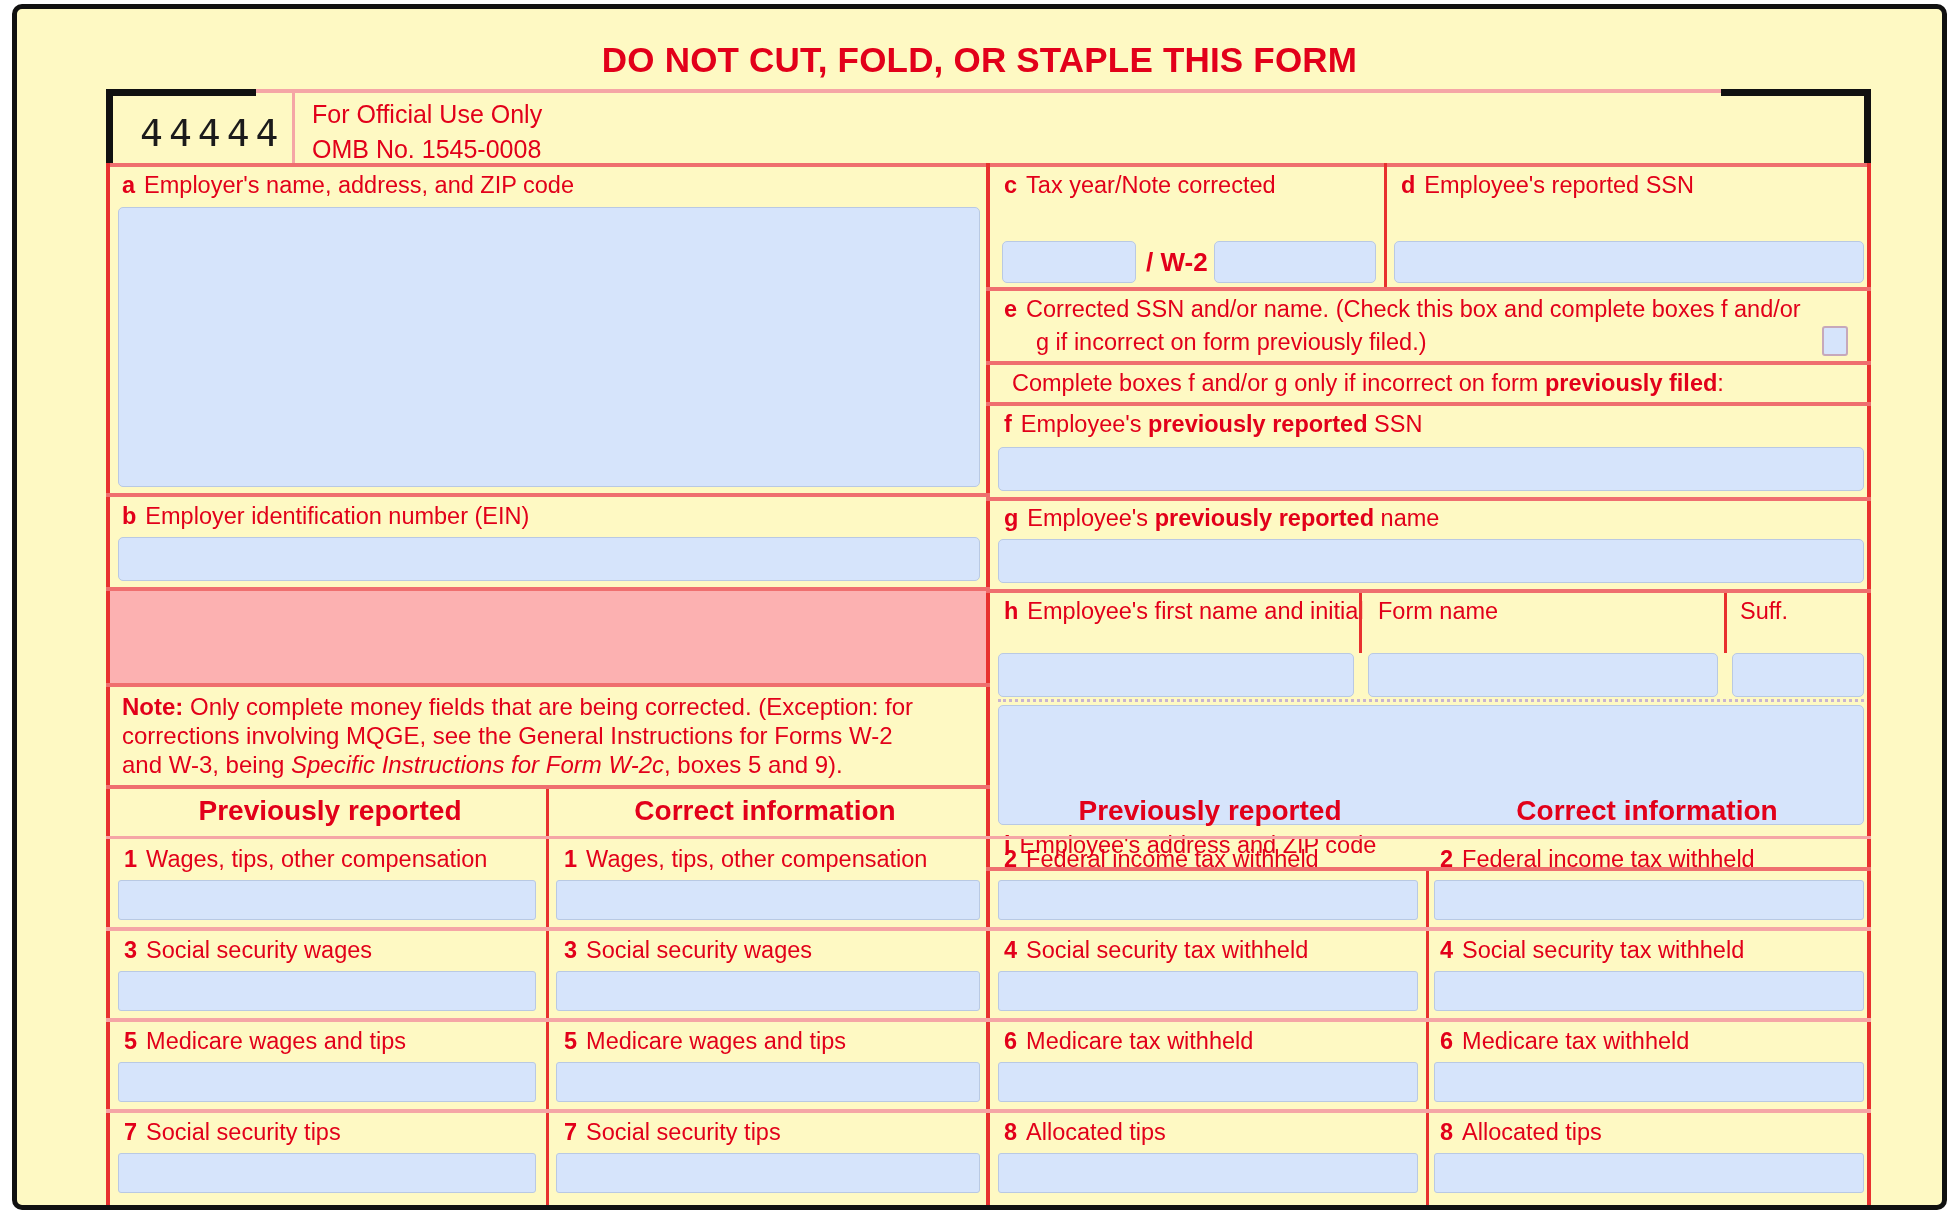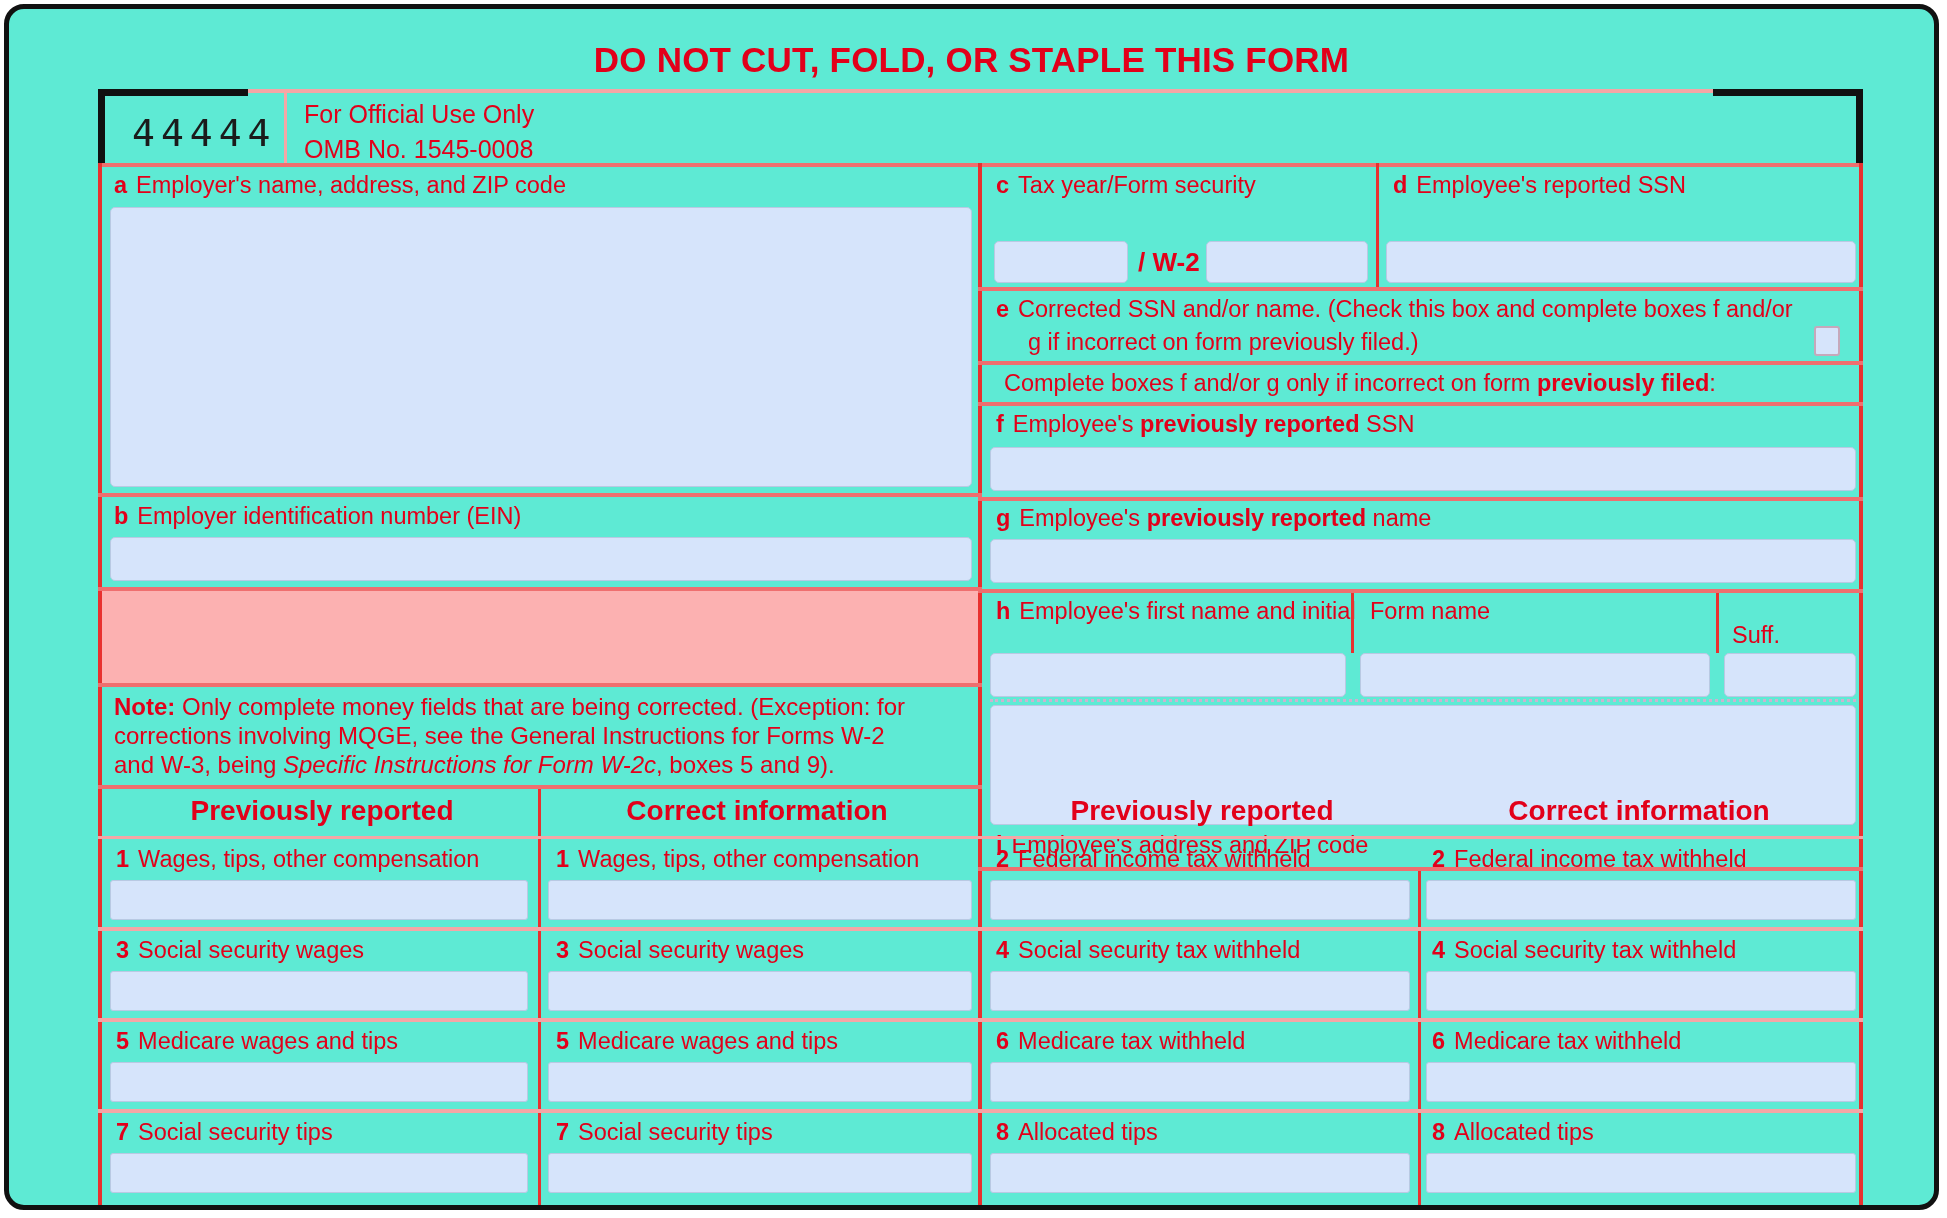--- a/index.html
+++ b/index.html
@@ -10,28 +10,28 @@
   body {
     width: 1947px;
     height: 1218px;
     font-family: "Liberation Sans", sans-serif;
     overflow: hidden;
   }
 
   
   #page-frame {
     position: absolute;
-    left: 4px;
+    left: 12px;
     top: 4px;
     width: 1935px;
     height: 1206px;
     border: 5px solid #111111;
-    border-radius: 20px;
+    border-radius: 10px;
     box-sizing: border-box;
-    background: #5eead4;
+    background: #fef9c3;
     overflow: hidden;
   }
 
   
   #form-title {
     position: absolute;
     left: 0;
     top: 31px;
     width: 100%;
     text-align: center;
@@ -232,21 +232,21 @@
     <div class="lbl" style="left:18px; top:1031px;">
       <span class="ltr">7</span><span>Social security tips</span>
     </div>
     <div class="fld flat" style="left:12px; top:1064px; width:418px; height:40px;"></div>
     <div class="lbl" style="left:458px; top:1031px;">
       <span class="ltr">7</span><span>Social security tips</span>
     </div>
     <div class="fld flat" style="left:450px; top:1064px; width:424px; height:40px;"></div>
 
     <div class="lbl" style="left:898px; top:84px;">
-      <span class="ltr">c</span><span>Tax year/Form security</span>
+      <span class="ltr">c</span><span>Tax year/Note corrected</span>
     </div>
     <div class="fld" style="left:896px; top:152px; width:134px; height:42px;"></div>
     <div class="wtwo" style="left:1040px; top:158px;">/ W-2</div>
     <div class="fld" style="left:1108px; top:152px; width:162px; height:42px;"></div>
 
     <div class="red-line-v strong" style="left:1278px; top:74px; width:3px; height:126px;"></div>
 
     <div class="lbl" style="left:1295px; top:84px;">
       <span class="ltr">d</span><span>Employee's reported SSN</span>
     </div>
@@ -281,21 +281,21 @@
     <div class="fld" style="left:892px; top:450px; width:866px; height:44px;"></div>
 
     <div class="red-line-h strong" style="left:880px; top:500px; width:885px; height:4px;"></div>
 
     <div class="lbl" style="left:898px; top:510px;">
       <span class="ltr">h</span><span>Employee's first name and initial</span>
     </div>
     <div class="red-line-v strong" style="left:1253px; top:504px; width:3px; height:60px;"></div>
     <div class="lbl" style="left:1272px; top:510px;">Form name</div>
     <div class="red-line-v strong" style="left:1618px; top:504px; width:3px; height:60px;"></div>
-    <div class="lbl" style="left:1634px; top:510px;margin-top:24px;">Suff.</div>
+    <div class="lbl" style="left:1634px; top:510px;">Suff.</div>
 
     <div class="fld" style="left:892px; top:564px; width:356px; height:44px;"></div>
     <div class="fld" style="left:1262px; top:564px; width:350px; height:44px;"></div>
     <div class="fld" style="left:1626px; top:564px; width:132px; height:44px;"></div>
 
     <div class="dotted-h" style="left:892px; top:610px; width:866px;"></div>
 
     <div class="fld" style="left:892px; top:616px; width:866px; height:120px;"></div>
 
     <div class="lbl" style="left:898px; top:744px;text-align:right;">

